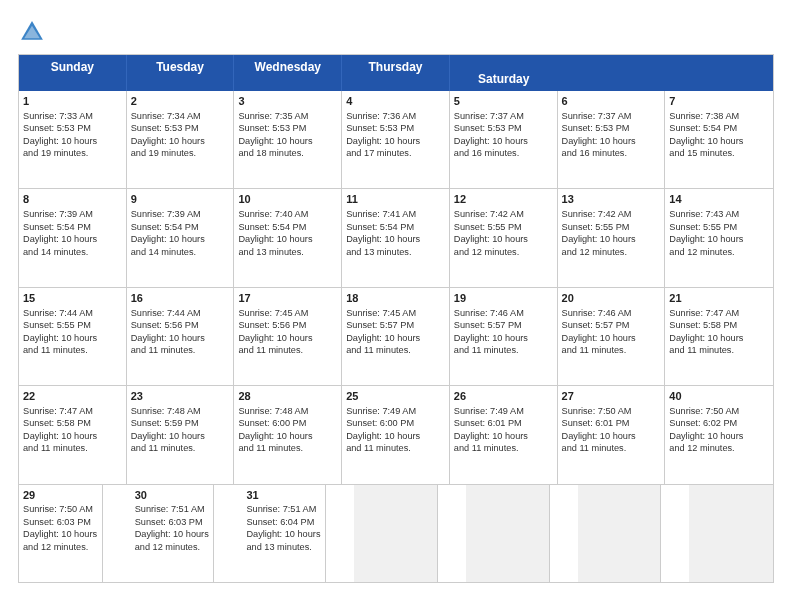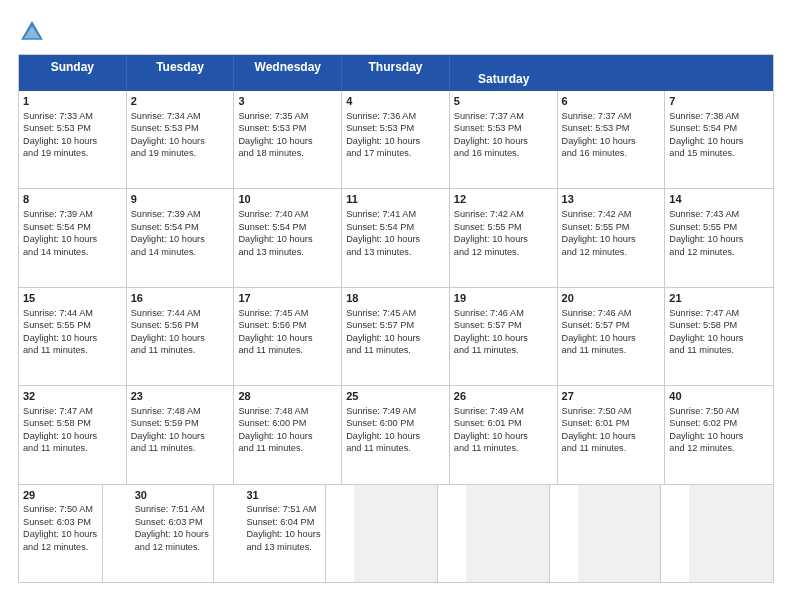--- a/index.html
+++ b/index.html
@@ -285,21 +285,21 @@
           <div class="cal-cell">
             <span class="day-num">21</span>
             <div>Sunrise: 7:47 AM</div>
             <div>Sunset: 5:58 PM</div>
             <div>Daylight: 10 hours</div>
             <div>and 11 minutes.</div>
           </div>
         </div>
         <div class="cal-week">
           <div class="cal-cell">
-            <span class="day-num">32</span>
+            <span class="day-num">22</span>
             <div>Sunrise: 7:47 AM</div>
             <div>Sunset: 5:58 PM</div>
             <div>Daylight: 10 hours</div>
             <div>and 11 minutes.</div>
           </div>
           <div class="cal-cell">
             <span class="day-num">23</span>
             <div>Sunrise: 7:48 AM</div>
             <div>Sunset: 5:59 PM</div>
             <div>Daylight: 10 hours</div>

